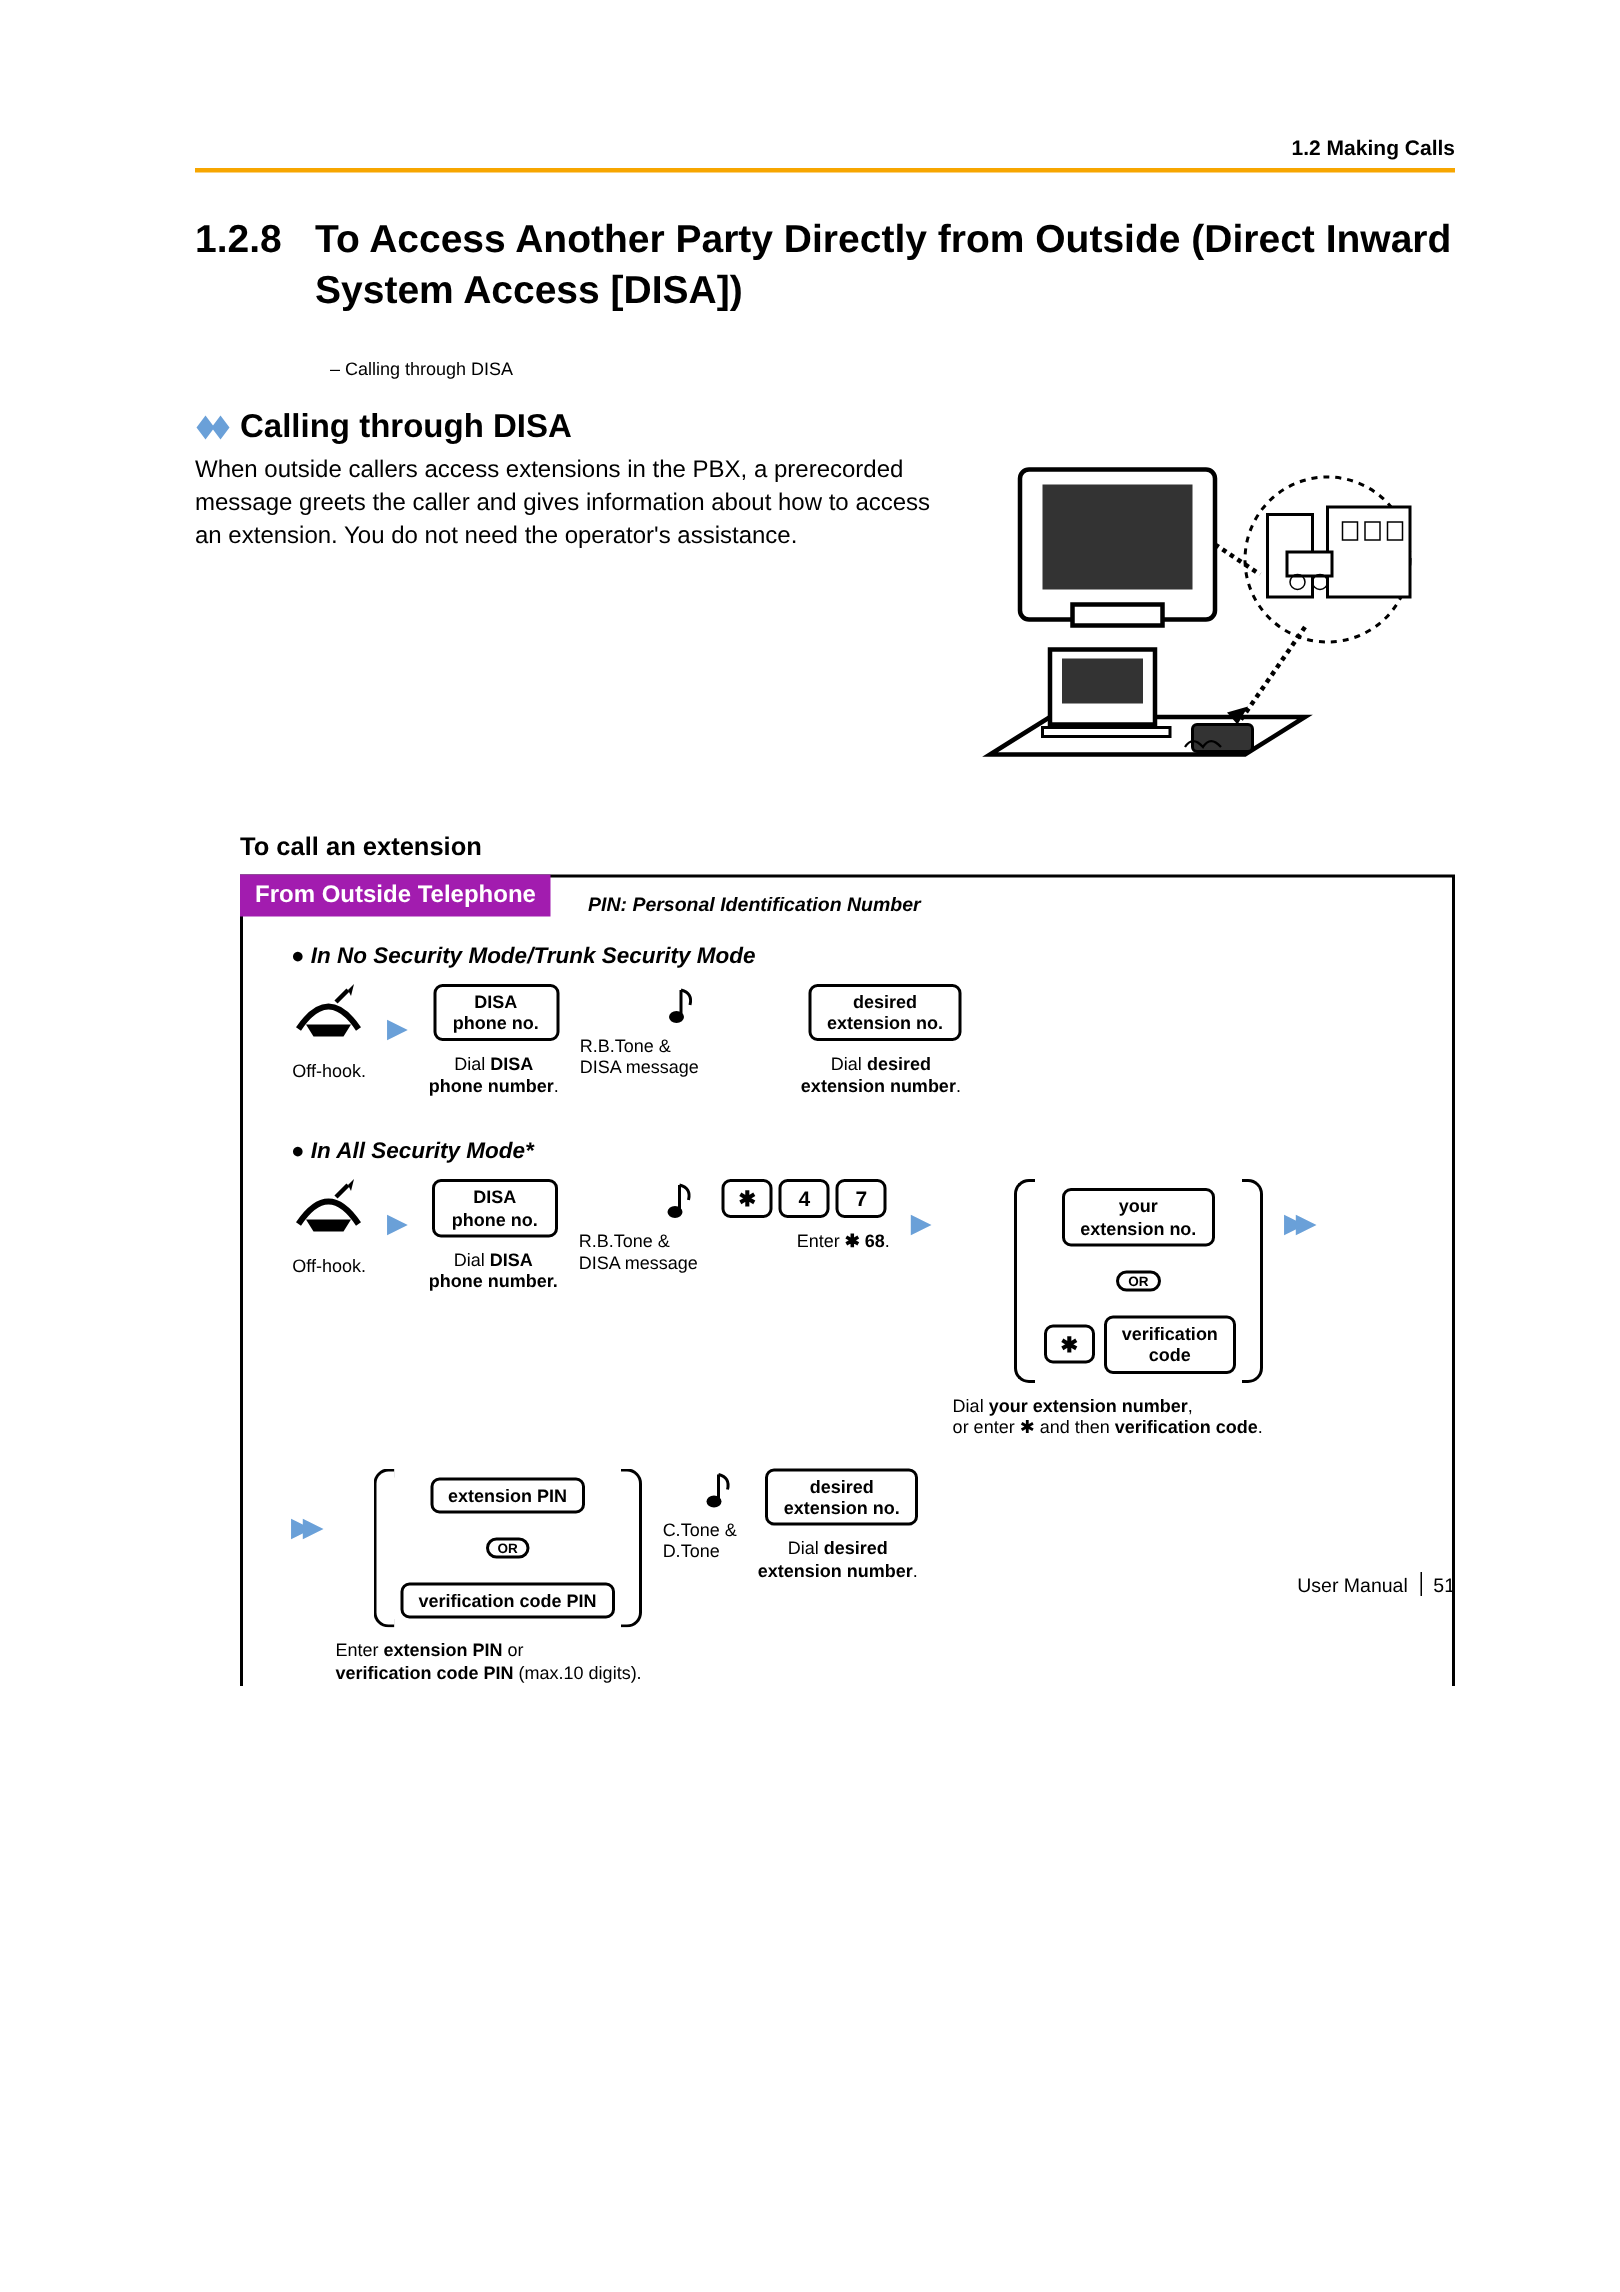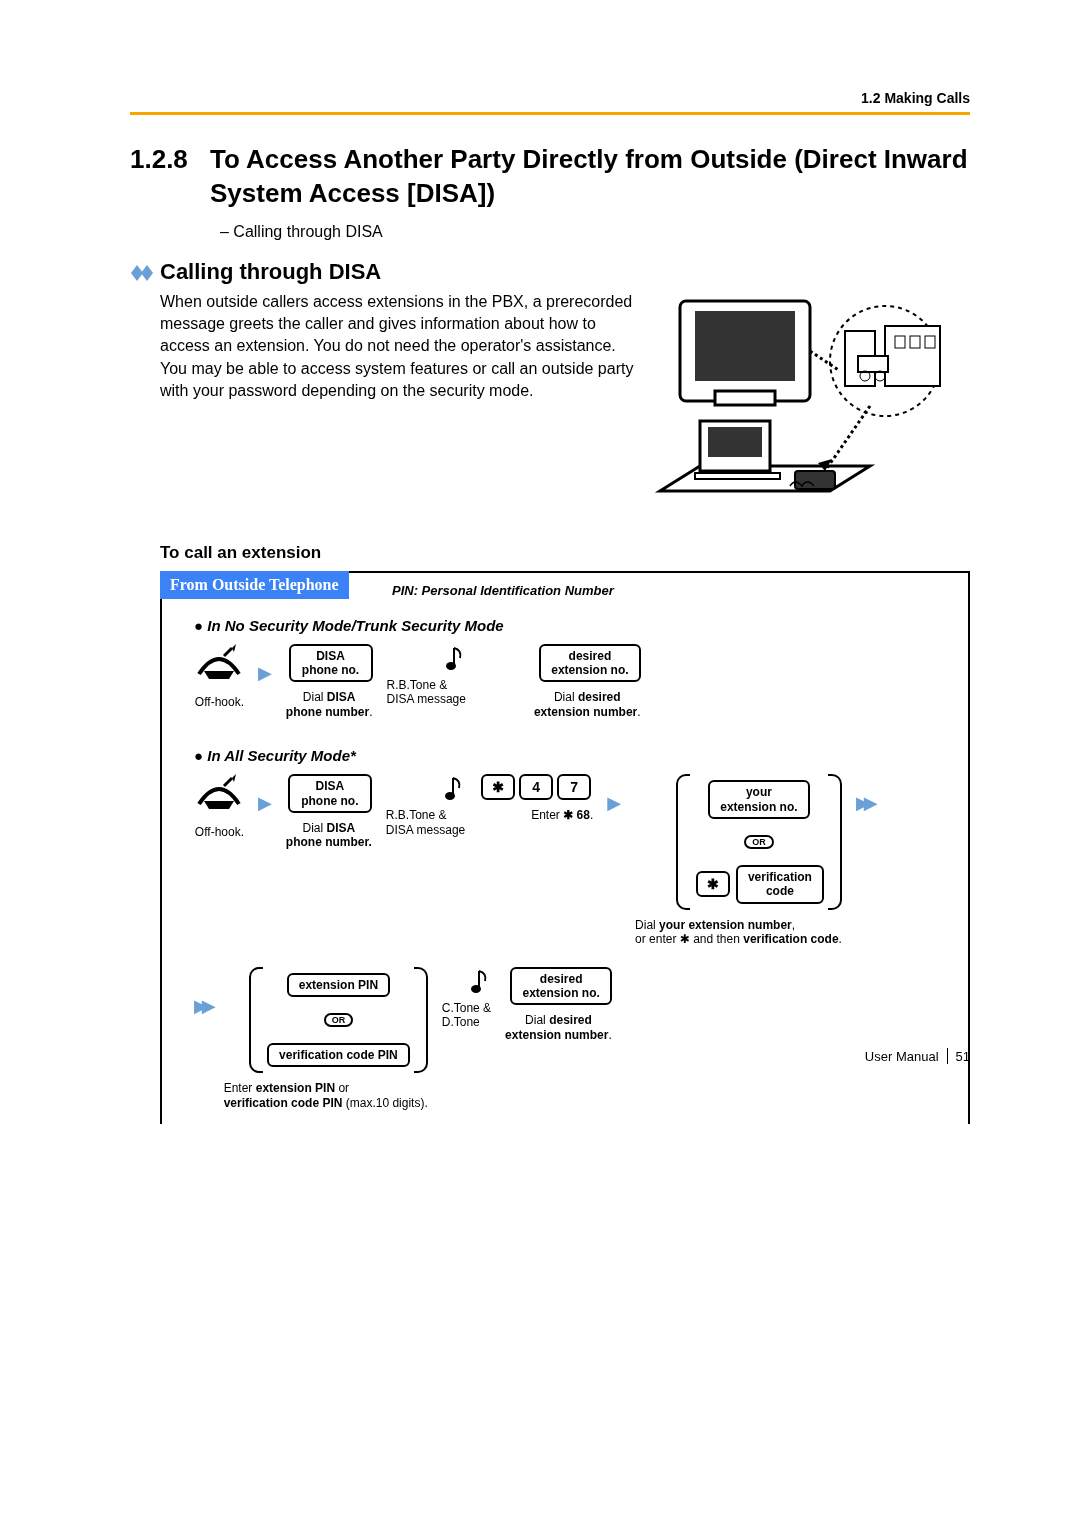--- a/index.html
+++ b/index.html
@@ -30,38 +30,37 @@
     font-size: 26px;
     font-weight: bold;
     line-height: 1.3;
     display: flex;
   }
   .section-number {
     width: 80px;
     flex-shrink: 0;
   }
   .bullet-line {
-    margin: 12px 0 18px 90px;
-    font-size: 16px;
+    margin: 28px 0 18px 90px;
+    font-size: 12px;
   }
   .sub-heading {
     color: #000000;
     font-size: 22px;
     font-weight: bold;
     margin: 10px 0 6px 30px;
     position: relative;
   }
   .diamond-pair {
     position: absolute;
     left: -30px;
     top: 3px;
   }
   .body-row {
     display: flex;
-    margin-left: 30px;
     gap: 4px;
   }
   .body-text {
     font-size: 16px;
     line-height: 1.4;
     flex: 1;
   }
   .illus {
     width: 330px;
     height: 230px;
@@ -75,26 +74,25 @@
   .proc-box {
     border: 2px solid #000;
     margin-left: 30px;
     position: relative;
     padding-bottom: 16px;
   }
   .proc-tab {
     position: absolute;
     left: -2px;
     top: -2px;
-    background: #3b82f6;
+    background: #a21caf;
     color: #fff;
     font-weight: bold;
     font-size: 16px;
     padding: 5px 10px;
-    font-family: Liberation Serif, serif;
   }
   .proc-note {
     position: absolute;
     left: 230px;
     top: 10px;
     font-style: italic;
     font-weight: bold;
     font-size: 13px;
   }
   .flow-label {
@@ -219,21 +217,20 @@
           <polygon points="7,1 13,9 7,17 1,9" fill="#6aa0d8"></polygon>
           <polygon points="17,1 23,9 17,17 11,9" fill="#6aa0d8"></polygon>
         </svg>
     </span>
     <span>Calling through DISA</span>
   </div>
 
   <div class="body-row">
     <div class="body-text">
       <span>When outside callers access extensions in the PBX, a prerecorded message greets the caller and gives information about how to access an extension. You do not need the operator's assistance.</span><br>
-      <span>You may be able to access system features or call an outside party with your password depending on the security mode.</span>
     </div>
     <div class="illus">
       <svg viewBox="0 0 330 230" width="330" height="230">
         <rect x="40" y="10" width="130" height="100" rx="6" fill="#fff" stroke="#000" stroke-width="3"></rect>
         <rect x="55" y="20" width="100" height="70" fill="#333"></rect>
         <rect x="75" y="100" width="60" height="14" fill="#fff" stroke="#000" stroke-width="3"></rect>
         <circle cx="245" cy="70" r="55" fill="none" stroke="#000" stroke-width="2" stroke-dasharray="4 4"></circle>
         <rect x="205" y="40" width="30" height="55" fill="#fff" stroke="#000" stroke-width="2"></rect>
         <rect x="245" y="35" width="55" height="60" fill="#fff" stroke="#000" stroke-width="2"></rect>
         <rect x="255" y="45" width="10" height="12" stroke="#000" fill="none"></rect>

